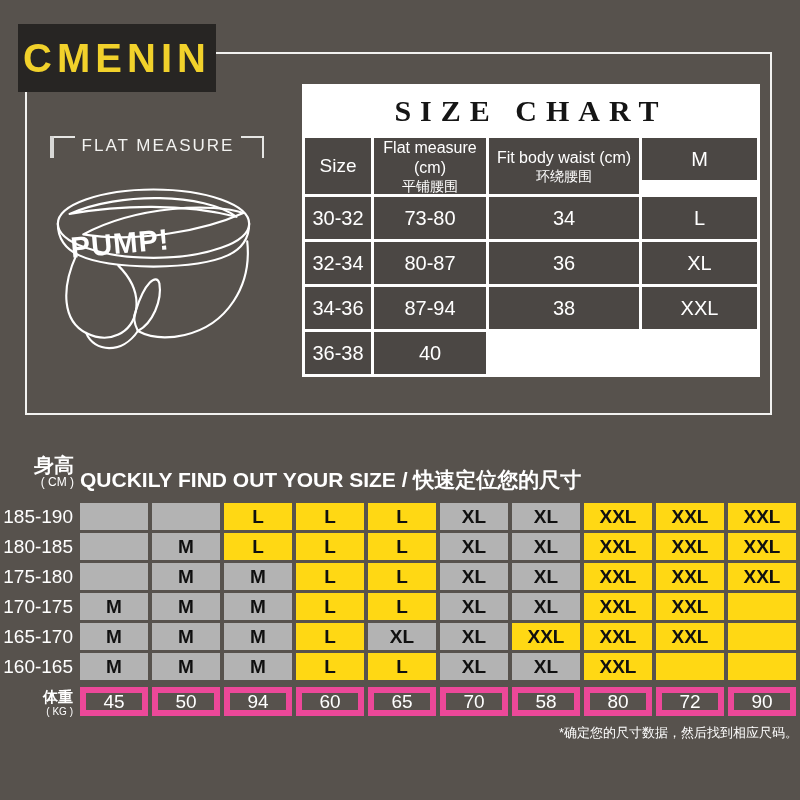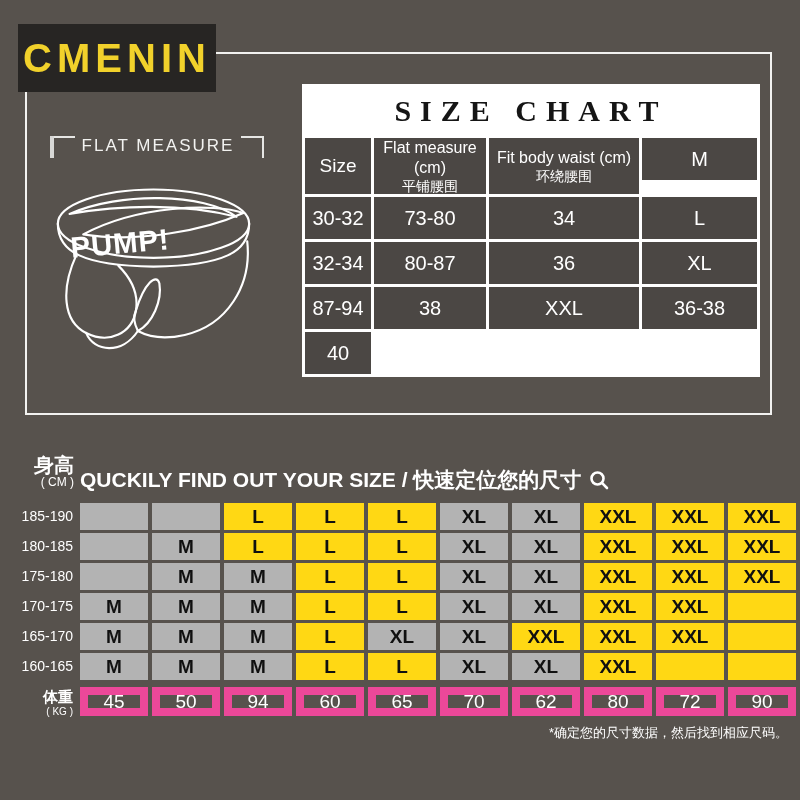--- a/index.html
+++ b/index.html
@@ -39,39 +39,39 @@
   .sc-head .zh{font-size:14px;line-height:17px;}
   .sc-head .zh:empty{display:none;}
   .sc-body{height:42px;font-size:20px;}
 
   
   .height-label{position:absolute;left:0;top:455px;width:74px;text-align:right;color:#FFFFFF;z-index:2;}
   .height-label .main{font-size:20px;font-weight:700;display:block;line-height:21px;}
   .height-label .unit{font-size:12px;display:block;line-height:12px;}
 
   .finder-title{position:absolute;left:80px;top:466px;display:flex;align-items:center;gap:8px;
-                color:#FFFFFF;font-size:21px;font-weight:700;z-index:2;white-space:nowrap;}
+                color:#FFFFFF;font-size:21px;font-weight:700;z-index:2;white-space:nowrap;flex-direction:column;}
 
   .finder-grid{position:absolute;left:0;top:503px;display:grid;
                grid-template-columns:76px repeat(10,68px);column-gap:4px;row-gap:3px;z-index:2;}
-  .fg-label{height:27px;line-height:27px;text-align:right;color:#FFFFFF;font-size:14px;padding-right:3px;}
+  .fg-label{height:27px;line-height:27px;text-align:right;color:#FFFFFF;font-size:19px;padding-right:3px;}
   .fg-cell{height:27px;display:flex;align-items:center;justify-content:center;
            font-size:19px;font-weight:700;color:#101010;}
   .fg-cell.yellow{background:#FFD814;}
   .fg-cell.gray{background:#B3B3B3;}
 
   .weight-row{position:absolute;left:0;top:687px;display:grid;
               grid-template-columns:76px repeat(10,68px);column-gap:4px;z-index:2;}
   .w-label{text-align:right;color:#FFFFFF;padding-right:3px;}
   .w-label .main{font-size:15px;font-weight:700;display:block;line-height:19px;margin-left:37px;}
   .w-label .unit{font-size:10px;display:block;line-height:11px;}
-  .w-cell{height:29px;box-sizing:border-box;border:8px solid #ec4899;
+  .w-cell{height:29px;box-sizing:border-box;border:6px solid #ec4899;
           display:flex;align-items:center;justify-content:center;color:#FFFFFF;font-size:19px;}
 
-  .footnote{position:absolute;right:12px;top:724px;color:#FFFFFF;font-size:13px;z-index:2;}
+  .footnote{position:absolute;right:2px;top:724px;color:#FFFFFF;font-size:13px;z-index:2;}
 </style>
 </head>
 <body>
 
 <div class="page">
 
   <div class="frame"></div>
 
   <div class="logo">
     <span>CMENIN</span>
@@ -117,20 +117,21 @@
 
     <div class="sc-cell sc-body">M</div>
         <div class="sc-cell sc-body">30-32</div>
         <div class="sc-cell sc-body">73-80</div>
         <div class="sc-cell sc-body">34</div>
         <div class="sc-cell sc-body">L</div>
         <div class="sc-cell sc-body">32-34</div>
         <div class="sc-cell sc-body">80-87</div>
         <div class="sc-cell sc-body">36</div>
         <div class="sc-cell sc-body">XL</div>
+        <div class="sc-cell sc-body">34-36</div>
         <div class="sc-cell sc-body">87-94</div>
         <div class="sc-cell sc-body">38</div>
         <div class="sc-cell sc-body">XXL</div>
         <div class="sc-cell sc-body">36-38</div>
         <div class="sc-cell sc-body">40</div>
       </div>
   </div>
 
   <div class="height-label">
     <span class="main">身高</span>
@@ -220,21 +221,21 @@
       <span class="main">体重</span>
       <span class="unit">( KG )</span>
     </div>
 
   <div class="w-cell">45</div>
       <div class="w-cell">50</div>
       <div class="w-cell">94</div>
       <div class="w-cell">60</div>
       <div class="w-cell">65</div>
       <div class="w-cell">70</div>
-      <div class="w-cell">62</div>
+      <div class="w-cell">58</div>
       <div class="w-cell">80</div>
       <div class="w-cell">72</div>
       <div class="w-cell">90</div>
     </div>
 
   <div class="footnote">*确定您的尺寸数据，然后找到相应尺码。</div>
 
 </div>
 
 </body></html>

